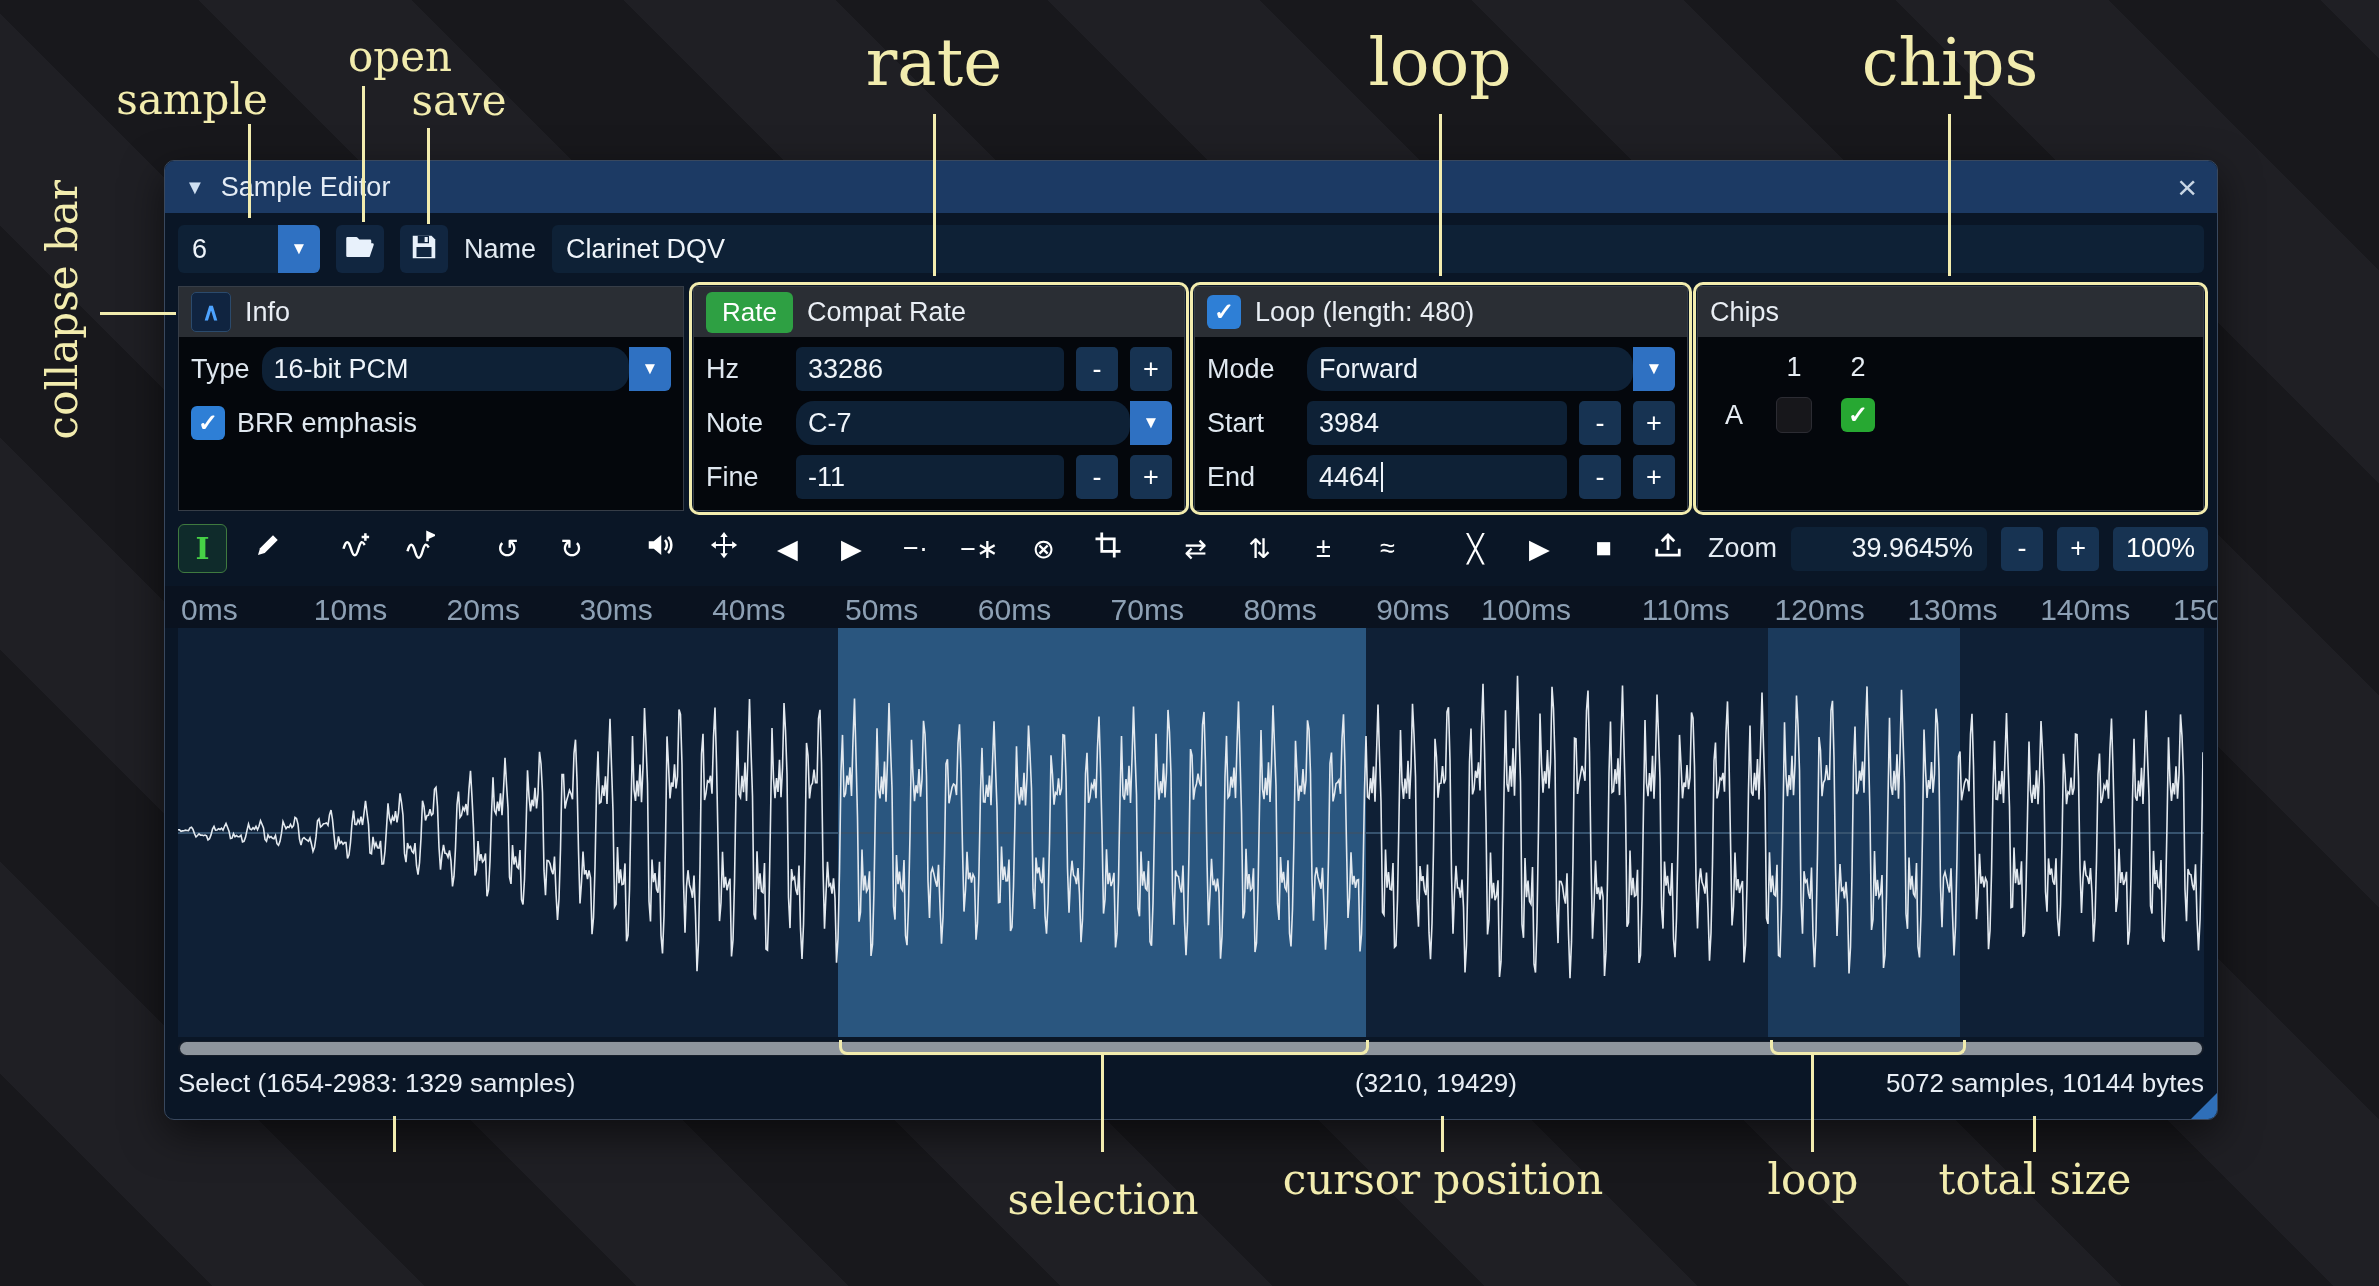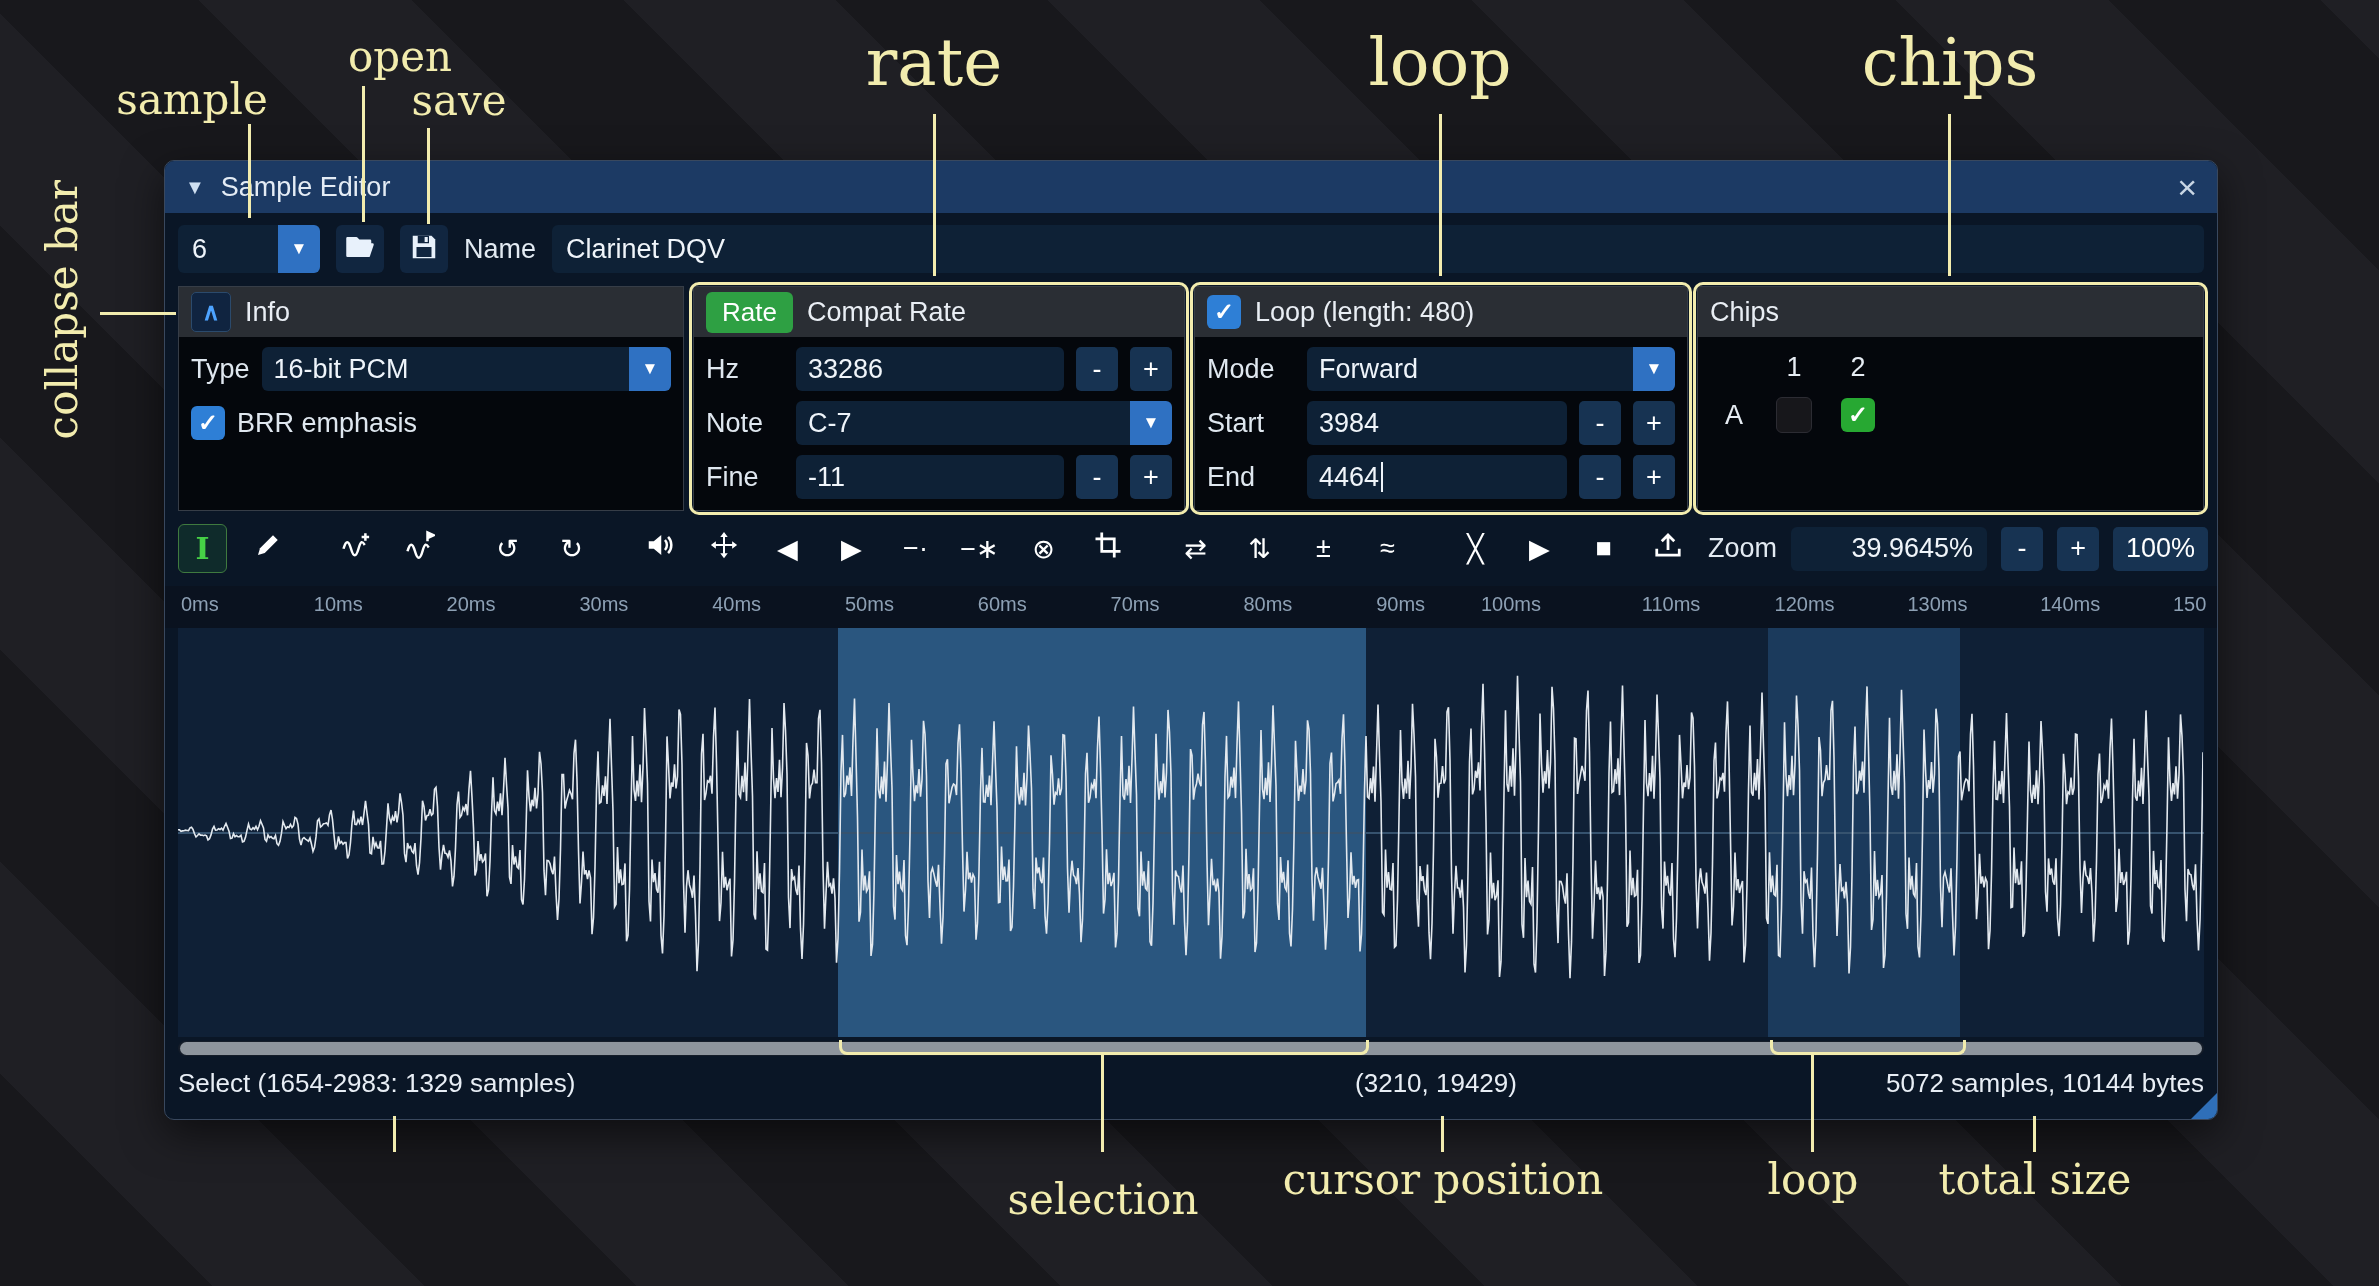--- a/index.html
+++ b/index.html
@@ -43,36 +43,36 @@
   .pill{background:#2ea043;border-radius:6px;color:#fff;font-size:26px;padding:5px 16px;}
   .cb{width:34px;height:34px;border-radius:6px;display:flex;align-items:center;justify-content:center;color:#fff;font-size:24px;font-weight:bold;}
   .cb.blue{background:#2e7fd6;}
   .cb.green{background:#27a832;}
   .cb.off{background:#17171b;border:1px solid #2c2c33;}
   .prow{display:flex;align-items:center;gap:12px;margin:10px 12px 0 12px;height:44px;color:#dfe7ef;font-size:27px;}
   .prow .rlbl{width:78px;flex:none;}
   .prow .rlbl2{width:88px;flex:none;}
   .prow .field{height:44px;flex:1;padding:0 12px;}
   .prow .combo{height:44px;flex:1;}
-  .prow .combo .cval{font-size:27px;padding:0 12px;}
+  .prow .combo .cval{font-size:27px;padding:0 12px;border-radius:18px;}
   .sbtn{width:42px;height:44px;flex:none;background:#173352;border-radius:5px;color:#fff;display:flex;align-items:center;justify-content:center;font-size:27px;}
   .caret{display:inline-block;width:2px;height:30px;background:#eef4fa;margin-left:2px;}
   .chips-grid{display:grid;grid-template-columns:56px 64px 64px;grid-template-rows:44px 52px;align-items:center;justify-items:center;padding:8px 0 0 8px;color:#e6ecf3;font-size:27px;}
   
   .toolbar{display:flex;align-items:center;gap:17px;padding:13px 13px 0 13px;}
   .tbtn{width:47px;height:47px;border-radius:6px;display:flex;align-items:center;justify-content:center;color:#fff;font-size:27px;}
   .tbtn svg{width:30px;height:30px;}
   .tbtn.gapb{margin-left:24px;}
   .tbtn.active{color:#46d146;background:rgba(60,200,80,.12);border:1px solid #3f7a3f;font-family:"DejaVu Serif",serif;font-weight:bold;font-size:30px;}
   .zoomwrap{margin-left:auto;display:flex;align-items:center;gap:14px;}
   .zoom-field{width:168px;height:44px;justify-content:flex-end;}
   .zreset{width:95px;height:44px;background:#173352;border-radius:5px;color:#fff;display:flex;align-items:center;justify-content:center;font-size:27px;}
   
   .ruler{position:relative;height:42px;margin-top:13px;background:#0a121f;overflow:hidden;}
-  .rlab{position:absolute;top:7px;color:#8da0b4;font-size:20px;white-space:nowrap;}
+  .rlab{position:absolute;top:7px;color:#8da0b4;font-size:30px;white-space:nowrap;}
   .wave{position:relative;height:409px;margin:0 13px;background:#0f2036;overflow:hidden;}
   .selreg{position:absolute;top:0;bottom:0;left:660px;width:528px;background:#2a567f;}
   .loopreg{position:absolute;top:0;bottom:0;left:1590px;width:192px;background:#1b3a5c;}
   .zeroline{position:absolute;left:0;right:0;top:204px;height:2px;background:#36536f;}
   .wave svg{position:absolute;left:0;top:0;}
   .scroll{height:15px;margin:4px 13px 0 13px;background:#151d29;border-radius:8px;position:relative;}
   .thumb{position:absolute;left:2px;right:2px;top:1px;bottom:1px;background:#8e959d;border-radius:7px;}
   .status{display:flex;align-items:center;height:46px;padding:0 13px;color:#e8eef5;font-size:26px;position:relative;margin-top:4px;}
   .status .ctr{position:absolute;left:1271px;transform:translateX(-50%);}
   .status .rt{margin-left:auto;}

